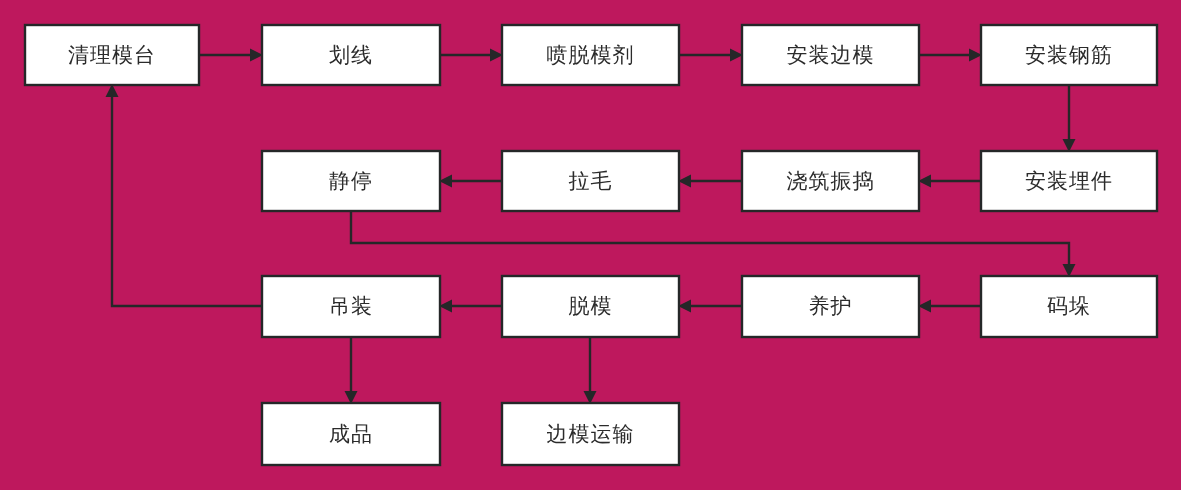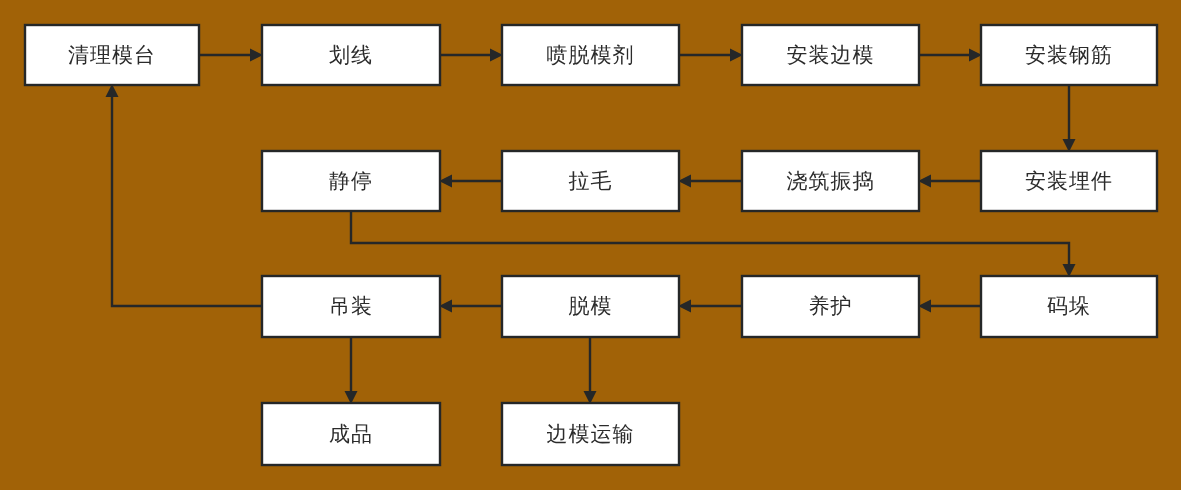--- a/index.html
+++ b/index.html
@@ -7,21 +7,21 @@
     padding: 0;
     background: #ffffff;
   }
   body {
     font-family: "Liberation Sans", "DejaVu Sans", sans-serif;
   }
   #flowchart-root {
     position: relative;
     width: 1181px;
     height: 490px;
-    background: #a16207;
+    background: #be185d;
     overflow: hidden;
   }
   svg.fc {
     display: block;
     width: 1181px;
     height: 490px;
   }
   .node-rect {
     fill: #ffffff;
     stroke: #252728;

